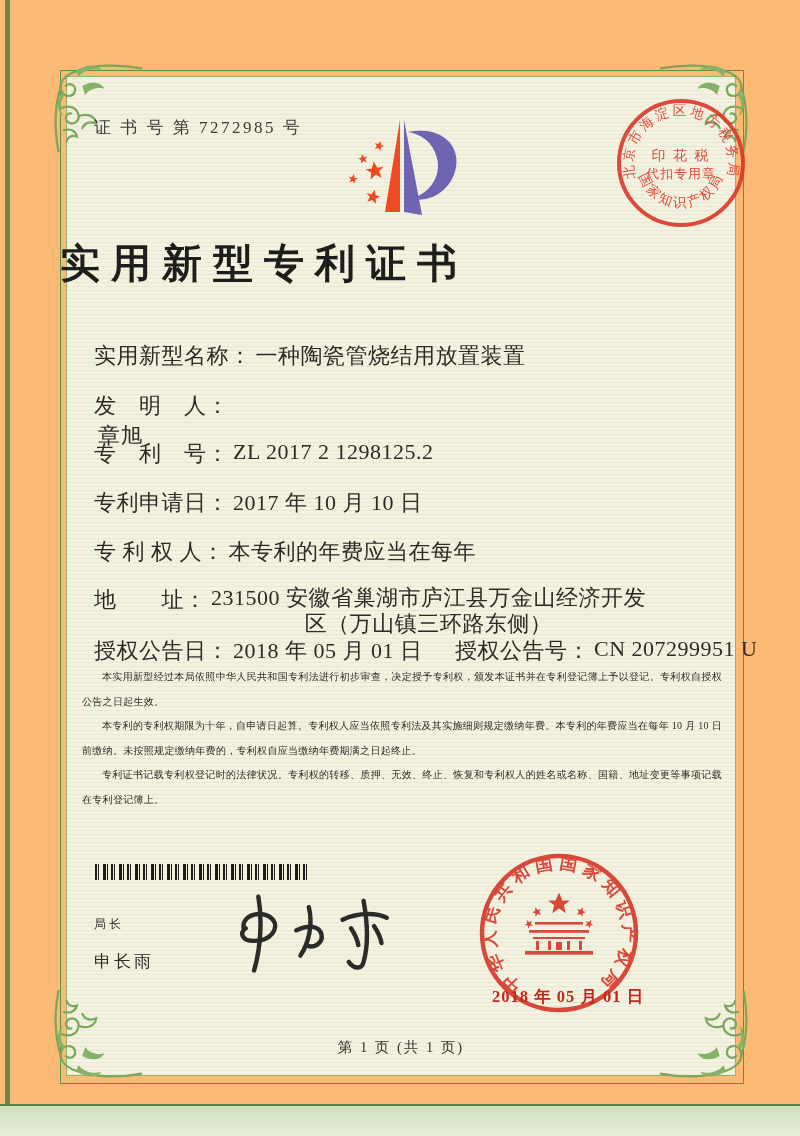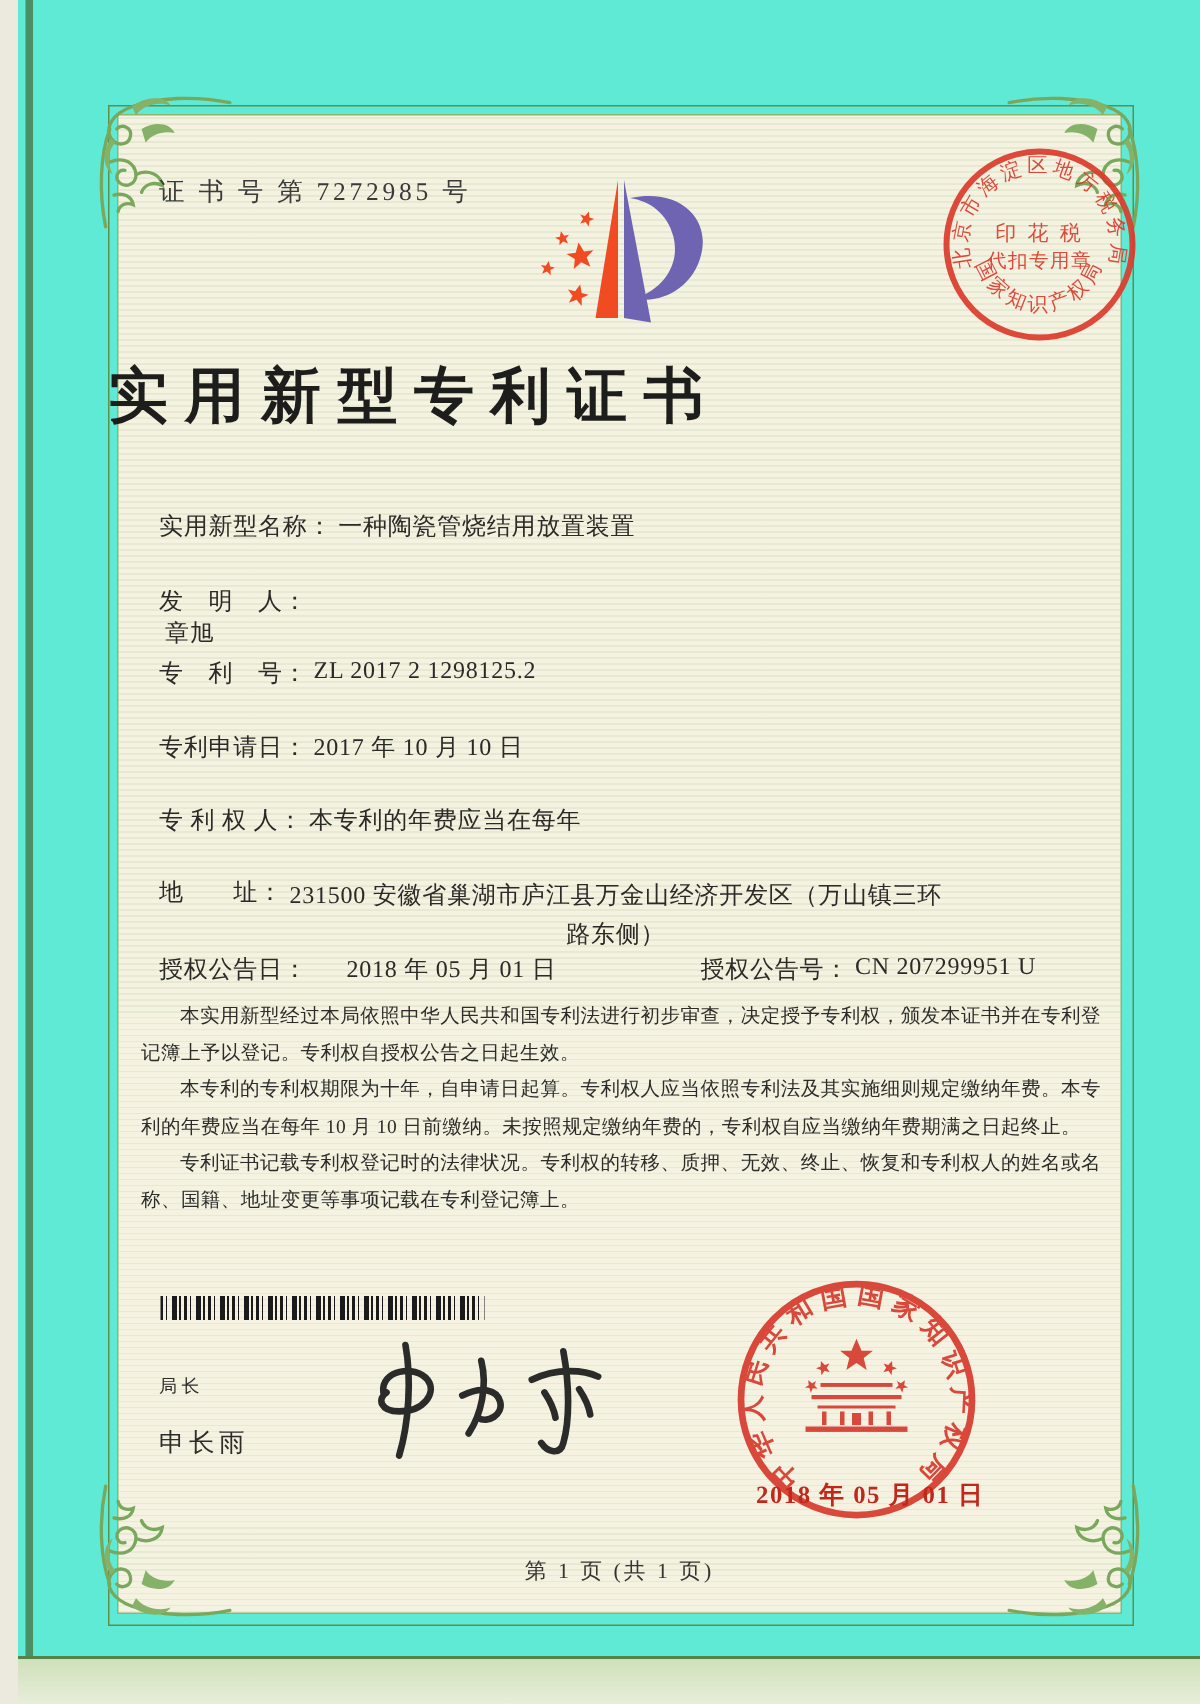--- a/index.html
+++ b/index.html
@@ -2,21 +2,21 @@
 <html><head>
 <meta charset="utf-8">
 <style>
   html,body{margin:0;padding:0;}
   body{
     width:800px;height:1136px;position:relative;overflow:hidden;
     background:#eceadf;
     font-family:"Liberation Serif","DejaVu Serif",serif;
     color:#2e2d2a;
   }
-  .paper{position:absolute;inset:0;background:#5eead4;margin-left:12px;}
+  .paper{position:absolute;inset:0;background:#fdba74;}
   .edge-left{position:absolute;left:5px;top:0;width:5px;height:100%;background:#41713e;opacity:.75;}
   .edge-bottom{position:absolute;left:0;bottom:0;width:100%;height:30px;background:linear-gradient(#cfe0ba,#e7eed9);border-top:2.5px solid #54824a;}
   .frame-outer{position:absolute;left:60px;top:70px;width:682px;height:1012px;border:1.8px solid #5e904c;}
   .frame-inner{
     position:absolute;left:66px;top:76px;width:668px;height:998px;border:1px solid #8db471;
     background:
       repeating-linear-gradient(0deg, rgba(150,190,125,.16) 0 1px, rgba(0,0,0,0) 1px 4px),
       #f5f2e2;
   }
   .orn{position:absolute;width:92px;height:92px;z-index:2;}
@@ -24,29 +24,29 @@
   .orn.tr{left:658px;top:62px;transform:scaleX(-1);}
   .orn.bl{left:52px;top:988px;transform:scaleY(-1);}
   .orn.br{left:658px;top:988px;transform:scale(-1,-1);}
 
   .cert-no{position:absolute;left:94px;top:116px;font-size:17px;letter-spacing:2.5px;color:#3a3a38;z-index:3;}
   .logo{position:absolute;left:328px;top:108px;width:164px;height:130px;z-index:3;}
   .stamp{position:absolute;left:610px;top:92px;width:142px;height:142px;z-index:4;opacity:.92;}
   .title{position:absolute;left:60px;top:236px;width:682px;text-align:left;
     font-size:40px;font-weight:bold;letter-spacing:11px;color:#1d1d1b;z-index:3;}
 
-  .row{position:absolute;left:94px;display:flex;font-size:16px;color:#2b2a27;letter-spacing:.5px;z-index:3;}
+  .row{position:absolute;left:94px;display:flex;font-size:22px;color:#2b2a27;letter-spacing:.5px;z-index:3;}
   .row .lbl{white-space:pre;}
   .row .val{margin-left:4px;}
   .row1{top:341px;} .row2{top:391px;flex-direction:column;} .row3{top:439px;} .row4{top:488px;} .row5{top:537px;}
   .row6{top:585px;} .row6 .val{width:436px;line-height:26px;text-align:center;}
-  .row7a{top:636px;gap:22px;} .row7b{top:636px;left:455px;}
+  .row7a{top:636px;} .row7b{top:636px;left:455px;}
 
   .body-text{position:absolute;left:82px;top:665px;width:640px;z-index:3;}
-  .body-text p{margin:0;font-size:13px;line-height:24.6px;text-indent:2em;text-align:justify;color:#2d2c29;letter-spacing:.3px;}
+  .body-text p{margin:0;font-size:10px;line-height:24.6px;text-indent:2em;text-align:justify;color:#2d2c29;letter-spacing:.3px;}
 
   .barcode{position:absolute;left:95px;top:864px;width:216px;height:16px;z-index:3;
     background:repeating-linear-gradient(90deg,#1b1b1b 0 2px,rgba(0,0,0,0) 2px 3.5px,#1b1b1b 3.5px 4.5px,rgba(0,0,0,0) 4.5px 8px,#1b1b1b 8px 11px,rgba(0,0,0,0) 11px 12.5px,#1b1b1b 12.5px 13.5px,rgba(0,0,0,0) 13.5px 16px);}
 
   .sig-role{position:absolute;left:94px;top:916px;font-size:12px;letter-spacing:3px;z-index:3;}
   .sig-name{position:absolute;left:94px;top:950px;font-size:17px;letter-spacing:3px;z-index:3;}
   .sig-script{position:absolute;left:212px;top:888px;width:200px;height:90px;z-index:3;}
 
   .seal{position:absolute;left:474px;top:848px;width:170px;height:170px;z-index:5;opacity:.9;}
   .seal-date{position:absolute;left:492px;top:986px;width:170px;font-size:16.5px;color:#c2271b;letter-spacing:1px;z-index:6;font-weight:bold;}

